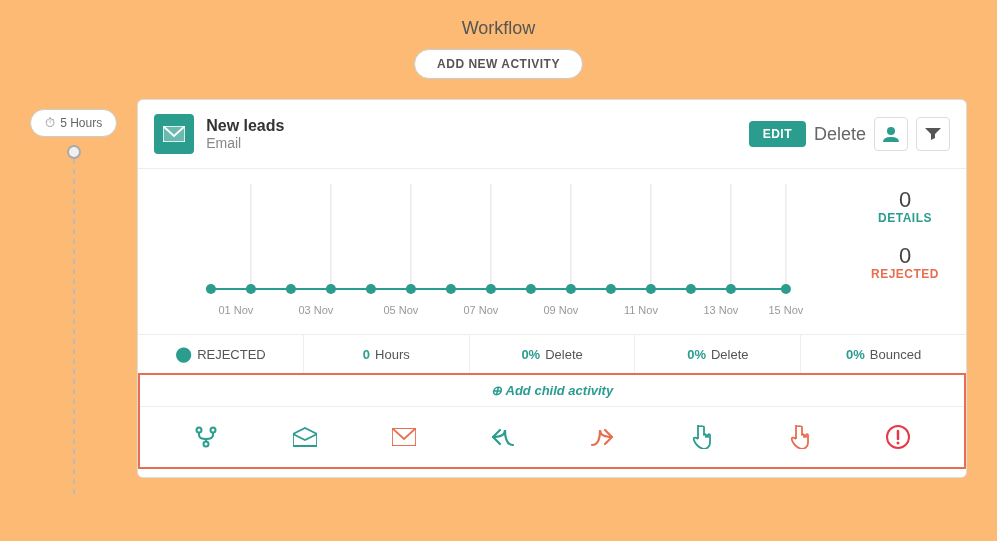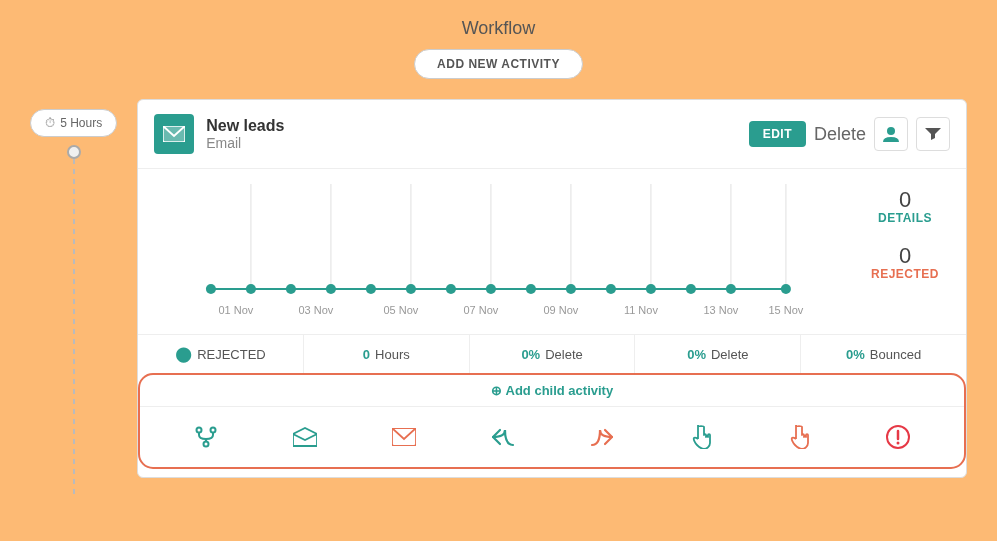--- a/index.html
+++ b/index.html
@@ -256,23 +256,24 @@
     }
 
     .details-icon {
       color: #2a9d8f;
       font-size: 15px;
     }
 
     
     .child-activity-bar {
       border: 2px solid #e76f51;
-      border-radius: 15px;
+      border-radius: 0;
       margin: 0 0 8px 0;
       overflow: hidden;
+      font-style: italic;
     }
 
     .add-child-row {
       padding: 8px 0;
       text-align: center;
       font-size: 13px;
       color: #555;
       border-bottom: 1px solid #eee;
       cursor: pointer;
     }

